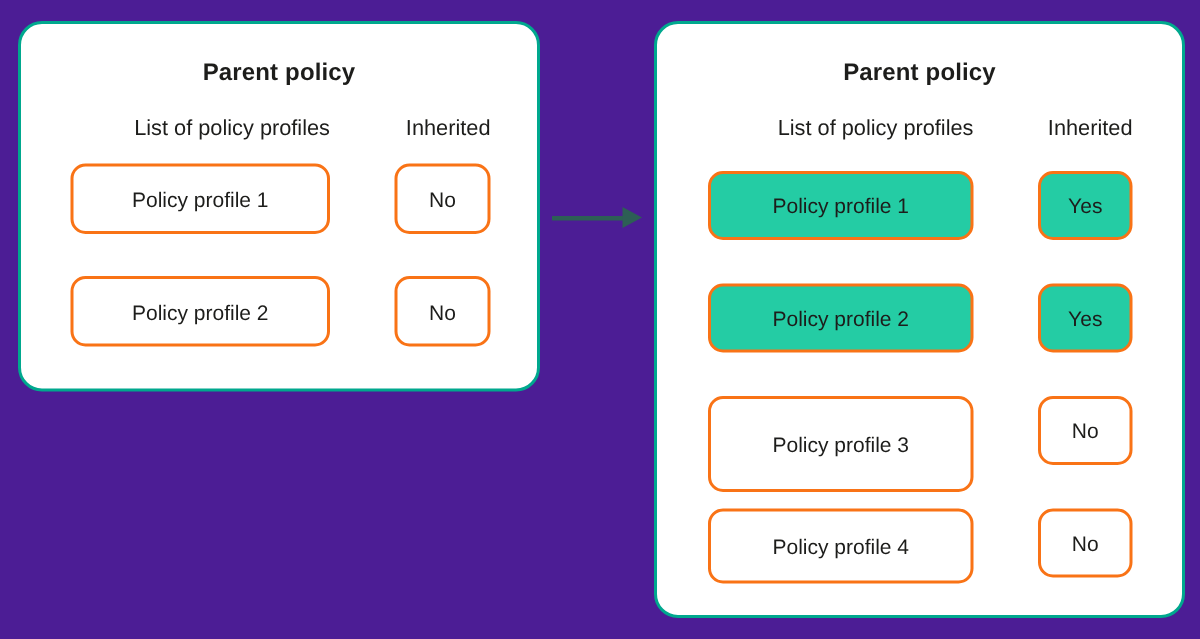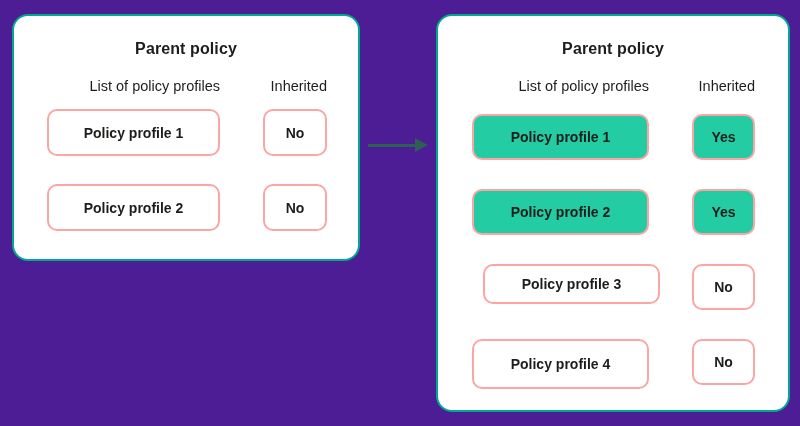--- a/index.html
+++ b/index.html
@@ -32,28 +32,27 @@
     position: absolute;
     text-align: right;
     font-size: 14.5px;
     line-height: 17px;
     white-space: nowrap;
   }
   .pbox, .vbox {
     position: absolute;
     box-sizing: border-box;
     background: #ffffff;
-    border: 2px solid #fca5a5;
+    border: 2px solid #f97316;
     border-radius: 10px;
     display: flex;
     align-items: center;
     justify-content: center;
     font-size: 14px;
     white-space: nowrap;
-    font-weight: bold;
   }
   .filled { background: #24cca4; }
   .arrow-line {
     position: absolute;
     left: 368px; top: 144px;
     width: 48px; height: 3px;
     background: #2d5f55;
   }
   .arrow-head {
     position: absolute;
@@ -88,20 +87,20 @@
     <div class="panel-title" style="top:23px;">Parent policy</div>
     <div class="col-header" style="left:34px; top:62px; width:177px;">List of policy profiles</div>
     <div class="col-header" style="left:254px; top:62px; width:63px;">Inherited</div>
 
     <div class="pbox filled" style="left:34px; top:98px; width:177px; height:46px;">Policy profile 1</div>
     <div class="vbox filled" style="left:254px; top:98px; width:63px; height:46px;">Yes</div>
 
     <div class="pbox filled" style="left:34px; top:173px; width:177px; height:46px;">Policy profile 2</div>
     <div class="vbox filled" style="left:254px; top:173px; width:63px; height:46px;">Yes</div>
 
-    <div class="pbox" style="left:45px; top:248px; width:177px; height:40px;">Policy profile 3</div>
+    <div class="pbox" style="left:34px; top:248px; width:177px; height:64px;">Policy profile 3</div>
     <div class="vbox" style="left:254px; top:248px; width:63px; height:46px;">No</div>
 
     <div class="pbox" style="left:34px; top:323px; width:177px; height:50px;">Policy profile 4</div>
     <div class="vbox" style="left:254px; top:323px; width:63px; height:46px;">No</div>
   </div>
 
 </div>
 
 </body></html>

